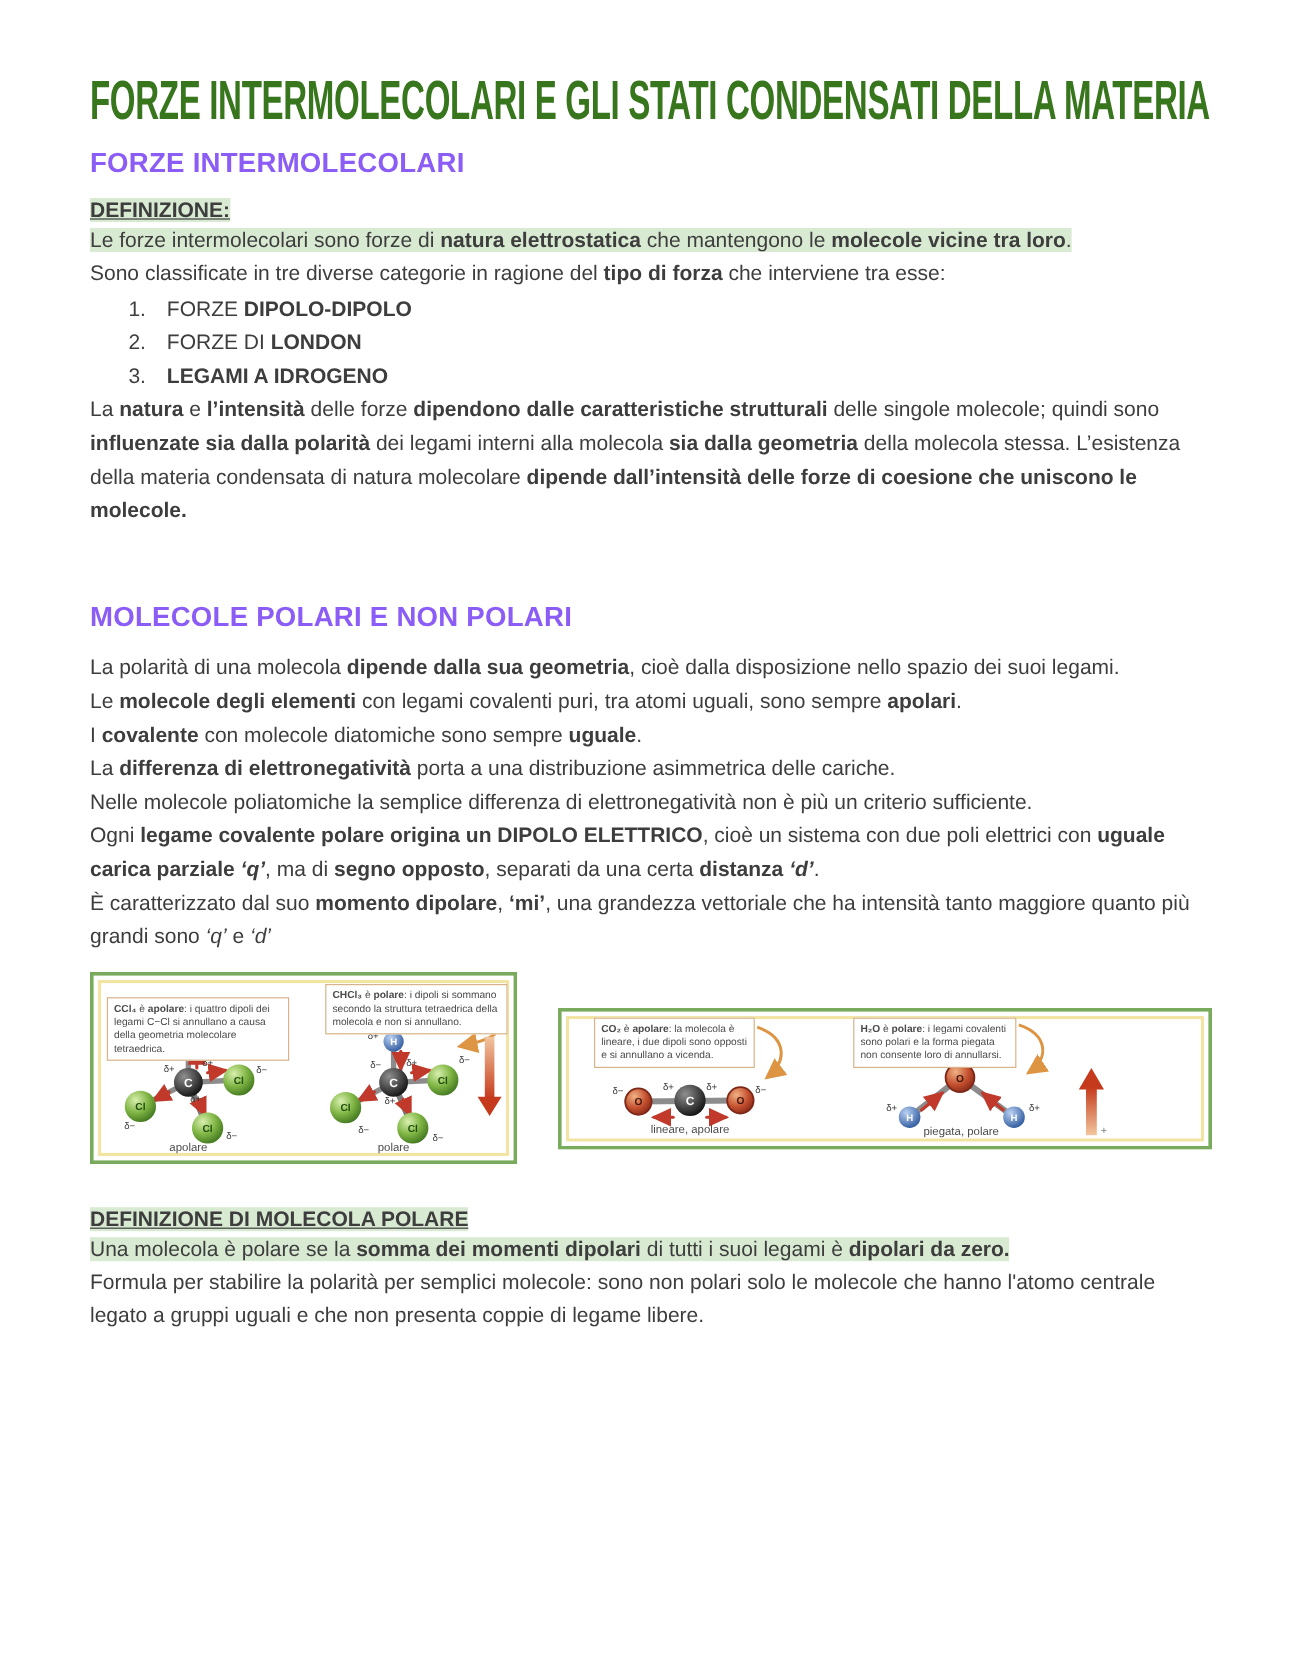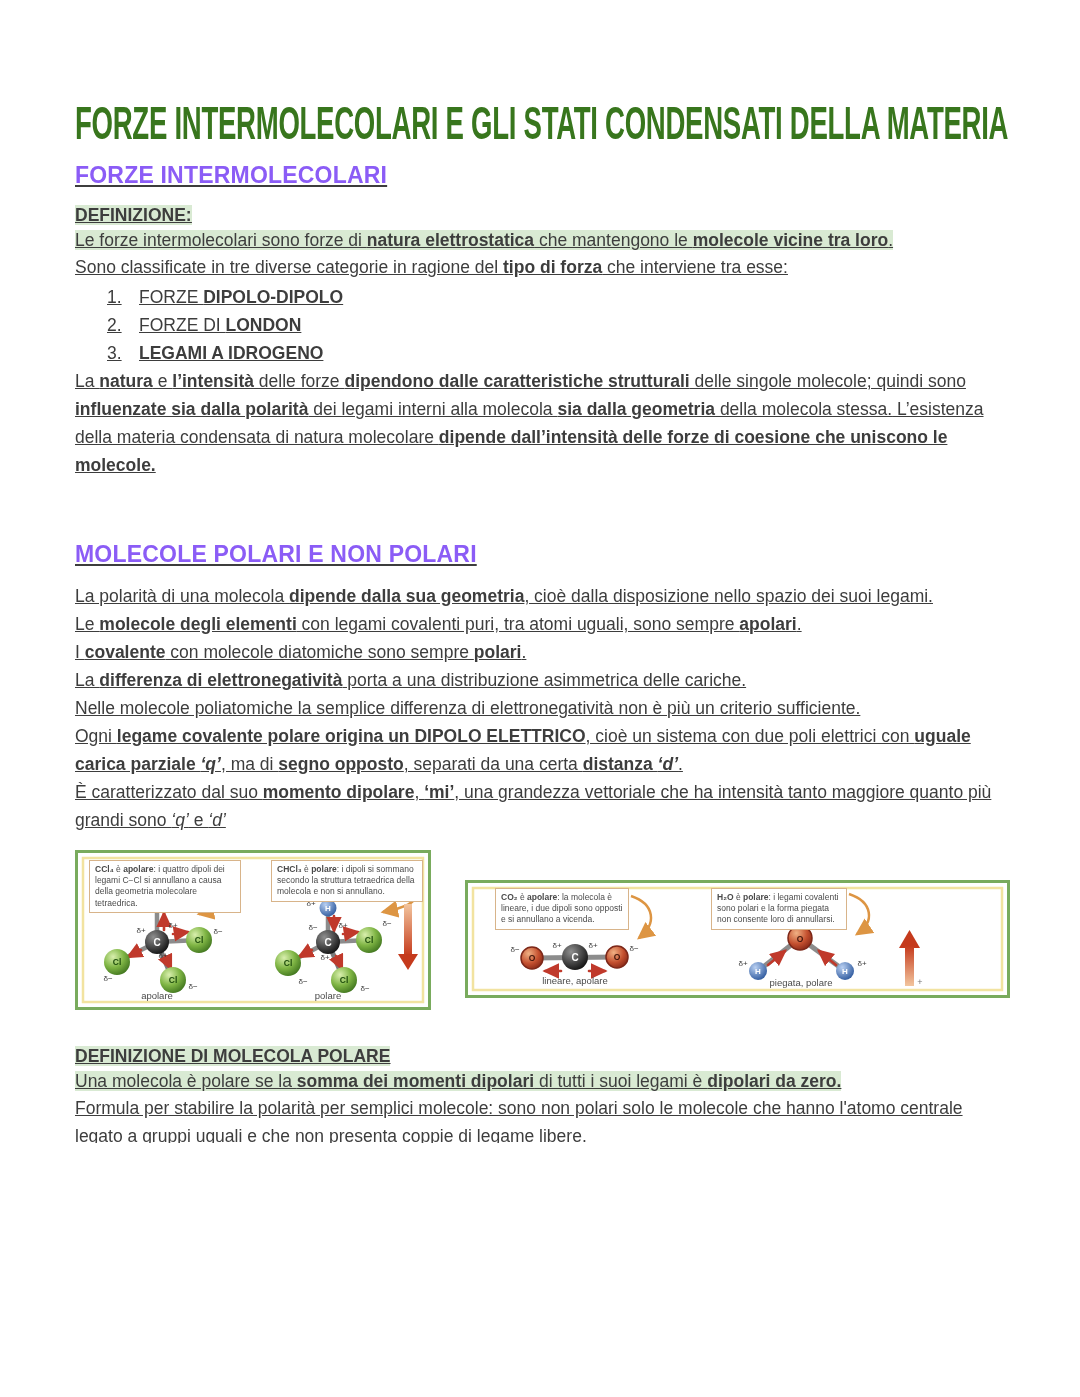--- a/index.html
+++ b/index.html
@@ -2,25 +2,24 @@
 <html><head>
 <meta charset="utf-8">
 <style>
   * { box-sizing: border-box; }
   html,body { margin:0; padding:0; }
   body { background:#ffffff; }
   .page {
     position:relative;
     width:1080px; height:1143px;
     background:#ffffff;
-    padding:100px 70px 0 75px;
+    padding:60px 70px 0 75px;
     font-family:"Liberation Sans","DejaVu Sans",sans-serif;
     color:#3d3d3d;
     overflow:hidden;
-    text-decoration:underline;
   }
   h1.doc-title { margin:0 0 16px 0; font-size:46px; font-weight:700; color:#38761d; line-height:1.0; white-space:nowrap; }
   h1.doc-title .squeeze { display:inline-block; transform:scaleX(0.60); transform-origin:0 50%; letter-spacing:-0.5px; }
   h2.sec { margin:0 0 14px 0; font-size:23px; font-weight:700; color:#8b5cf6; letter-spacing:0.2px; }
   h2.sec2 { margin:62px 0 14px 0; }
   p.body { margin:0; font-size:17.5px; line-height:28px; width:935px; }
   p.tight { line-height:25px; }
   .hl { background:#d9ead3; }
   .olist { margin:2px 0 0 32px; }
   .olist-row { display:flex; font-size:17.5px; line-height:28px; }
@@ -36,21 +35,21 @@
   .figbox svg { position:absolute; left:0; top:0; }
   .capbox {
     position:absolute;
     background:#ffffff;
     border:1.5px solid #d8b48a;
     padding:3px 5px;
     font-size:8.5px; line-height:1.32;
     color:#4a4a4a;
     z-index:2;
   }
-  .cap-t-l { left:14px; top:10px; width:152px; }
+  .cap-t-l { left:14px; top:21px; width:152px; }
   .cap-t-r { left:196px; top:10px; width:152px; }
   .cap-l-l { left:30px; top:8px; width:134px; }
   .cap-l-r { left:246px; top:8px; width:136px; }
 </style>
 </head>
 <body>
 
 <div class="page">
 
   <h1 class="doc-title"><span class="squeeze">FORZE INTERMOLECOLARI E GLI STATI CONDENSATI DELLA MATERIA</span></h1>
@@ -76,21 +75,21 @@
       <span><span style="font-weight: 700;">LEGAMI A IDROGENO</span></span>
     </div>
   </div>
 
   <p class="body mt-para"><span>La </span><span style="font-weight: 700;">natura</span><span> e </span><span style="font-weight: 700;">l’intensità</span><span> delle forze </span><span style="font-weight: 700;">dipendono dalle caratteristiche strutturali</span><span> delle singole molecole; quindi sono </span><span style="font-weight: 700;">influenzate sia dalla polarità</span><span> dei legami interni alla molecola </span><span style="font-weight: 700;">sia dalla geometria</span><span> della molecola stessa.</span><span> L’esistenza della materia condensata di natura molecolare </span><span style="font-weight: 700;">dipende dall’intensità delle forze di coesione che uniscono le molecole.</span></p>
 
   <h2 class="sec sec2">MOLECOLE POLARI E NON POLARI</h2>
 
   <p class="body"><span>La polarità di una molecola </span><span style="font-weight: 700;">dipende dalla sua geometria</span><span>, cioè dalla disposizione nello spazio dei suoi legami.</span></p>
   <p class="body mt-blank"><span>Le </span><span style="font-weight: 700;">molecole degli elementi</span><span> con legami covalenti puri, tra atomi uguali, sono sempre </span><span style="font-weight: 700;">apolari</span><span>.</span></p>
-  <p class="body"><span>I </span><span style="font-weight: 700;">covalente</span><span> con molecole diatomiche sono sempre </span><span style="font-weight: 700;">polari</span><span>.</span></p>
+  <p class="body"><span>I </span><span style="font-weight: 700;">covalente</span><span> con molecole diatomiche sono sempre </span><span style="font-weight: 700;">uguale</span><span>.</span></p>
   <p class="body mt-blank"><span>La </span><span style="font-weight: 700;">differenza di elettronegatività</span><span> porta a una distribuzione asimmetrica delle cariche.</span></p>
   <p class="body"><span>Nelle molecole poliatomiche la semplice differenza di elettronegatività non è più un criterio sufficiente.</span></p>
   <p class="body mt-blank"><span>Ogni </span><span style="font-weight: 700;">legame covalente polare origina un DIPOLO ELETTRICO</span><span>, cioè un sistema con due poli elettrici con </span><span style="font-weight: 700;">uguale carica parziale </span><span style="font-weight: 700; font-style: italic;">‘q’</span><span>, ma di </span><span style="font-weight: 700;">segno opposto</span><span>, separati da una certa </span><span style="font-weight: 700;">distanza </span><span style="font-weight: 700; font-style: italic;">‘d’</span><span>.</span></p>
   <p class="body"><span>È caratterizzato dal suo </span><span style="font-weight: 700;">momento dipolare</span><span>, </span><span style="font-weight: 700;">‘mi’</span><span>, una grandezza vettoriale che ha intensità tanto maggiore quanto più grandi sono </span><span style="font-style: italic;">‘q’</span><span> e </span><span style="font-style: italic;">‘d’</span></p>
 
   <div class="figures">
 
     <div class="figbox fig-tetra">
       <svg width="356" height="160" viewBox="0 0 356 160">
         <defs>

